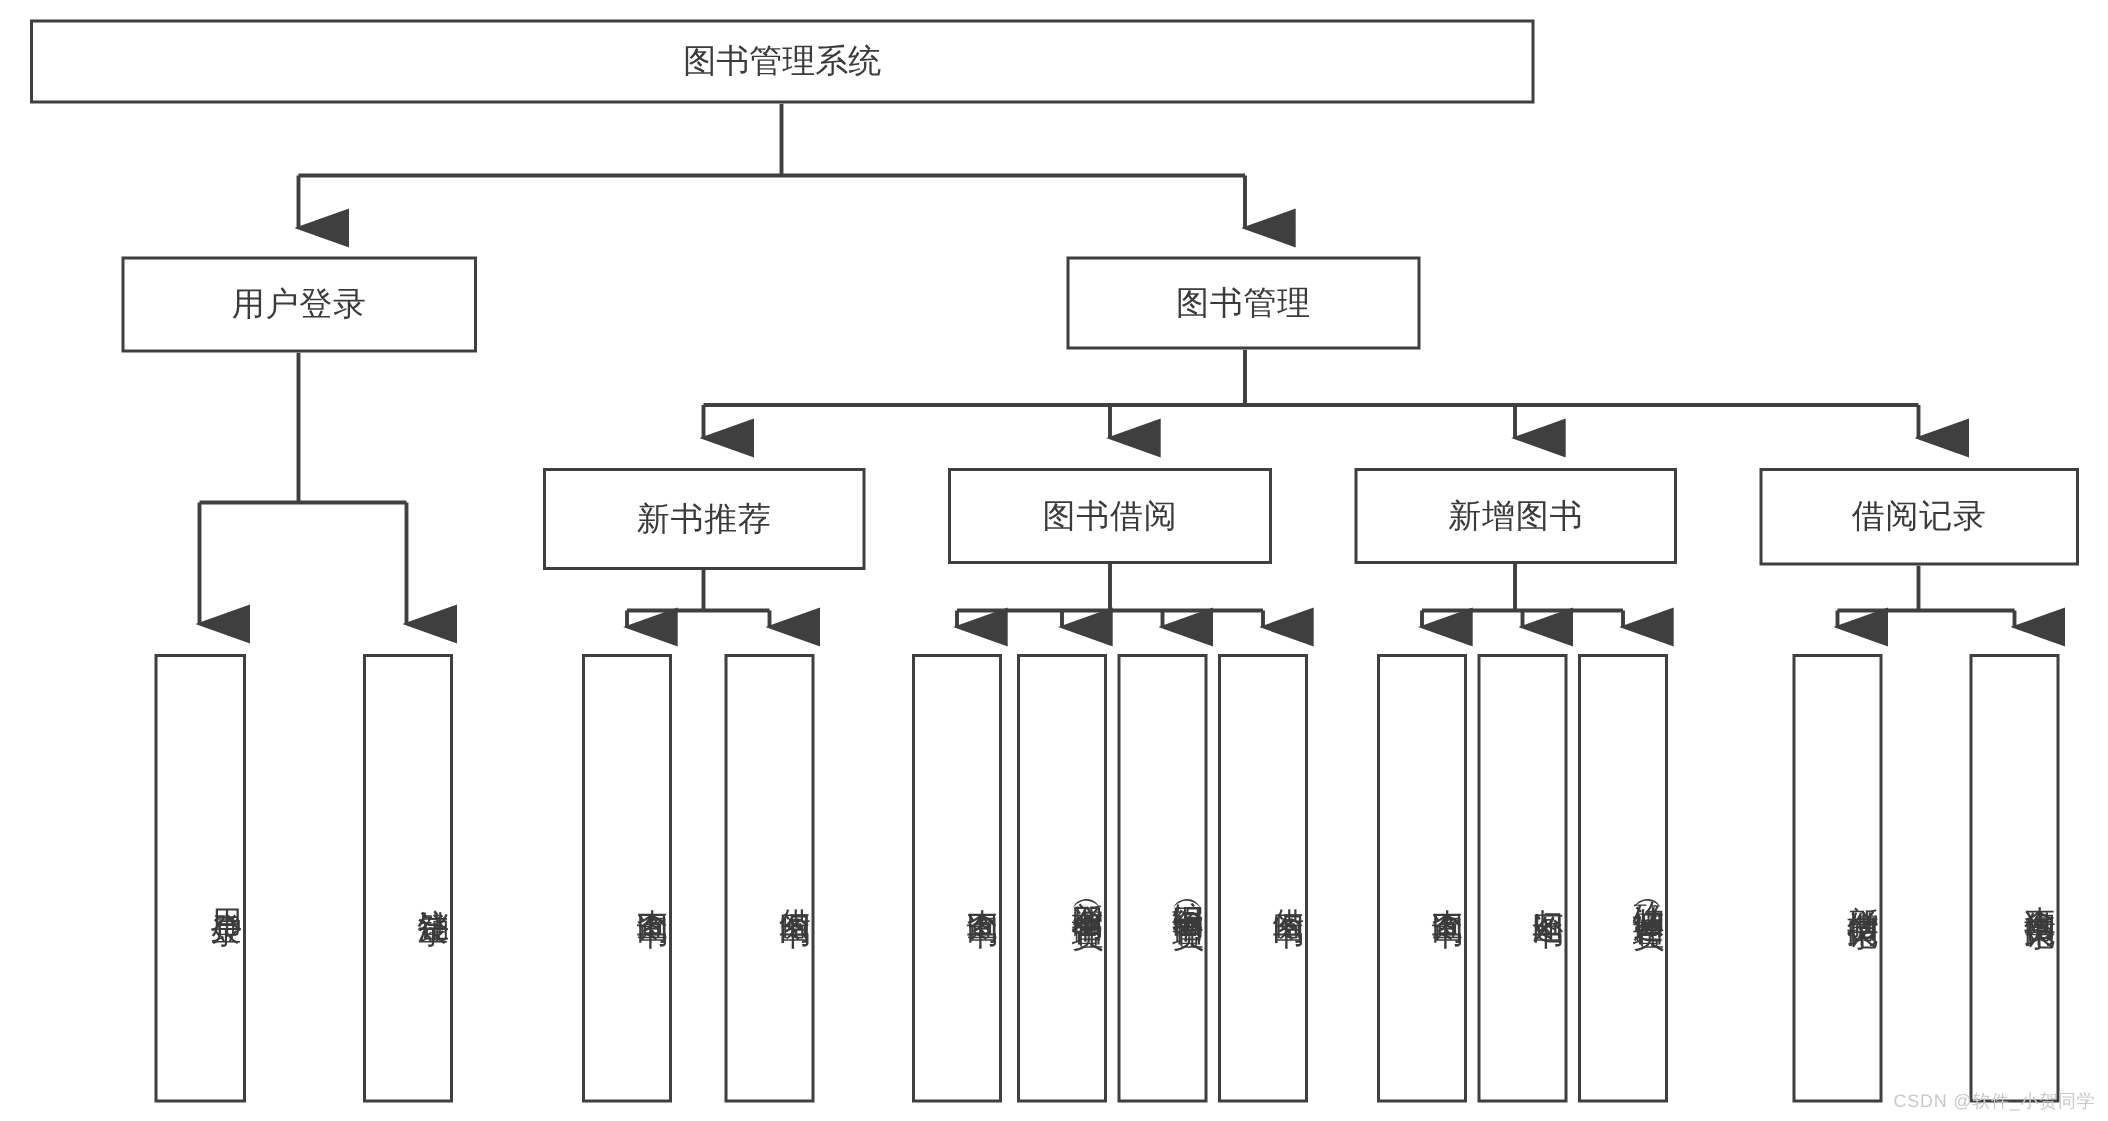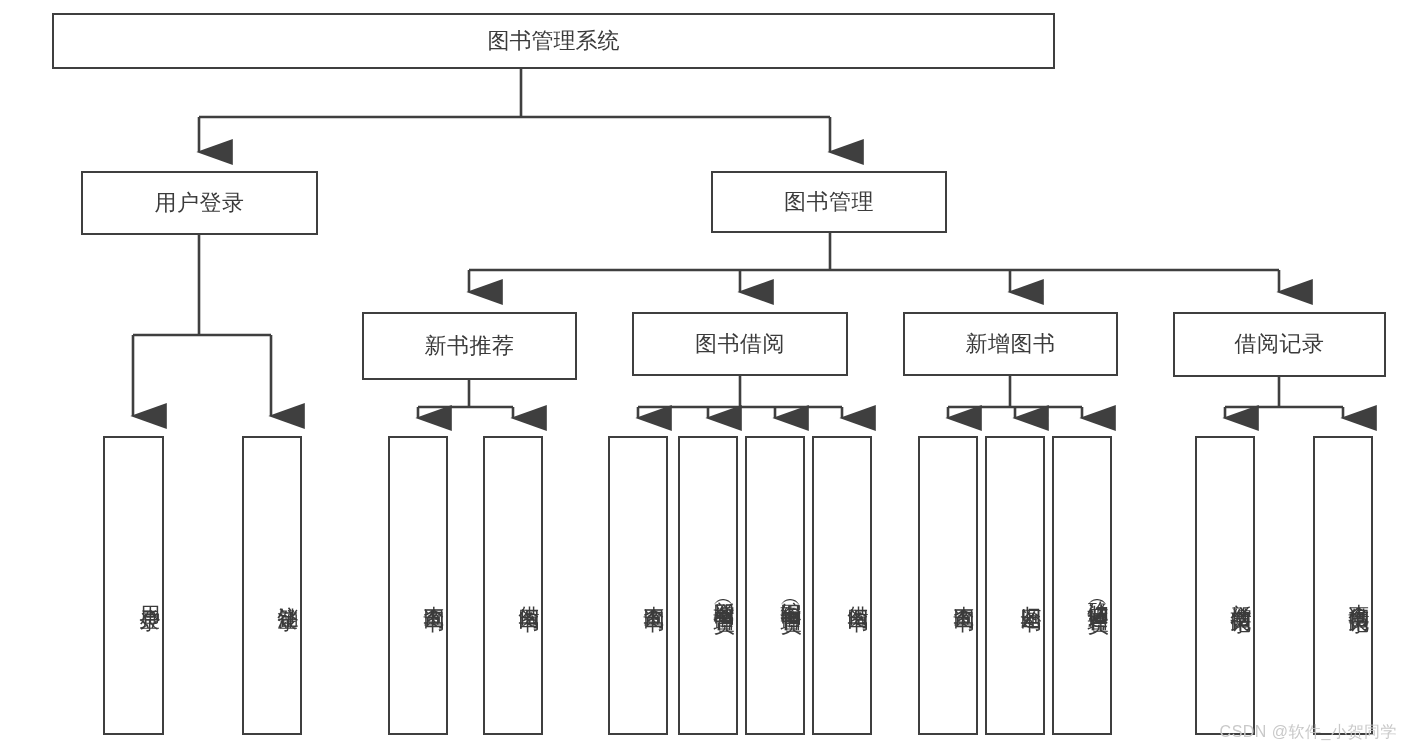--- a/index.html
+++ b/index.html
@@ -39,41 +39,40 @@
     color: #3b3b3b;
     line-height: 1.12;
     text-align: center;
   }
   .node.h {
     font-size: 22px;
     letter-spacing: 0.5px;
   }
   .node.root {
     font-size: 22px;
-    margin-left: 32px;
   }
   .node.v {
     font-size: 21px;
     writing-mode: vertical-rl;
     text-orientation: upright;
     letter-spacing: 2px;
     padding-top: 14px;
     align-items: flex-start;
     justify-content: center;
   }
   .node.v .txt {
     writing-mode: vertical-rl;
     text-orientation: upright;
     white-space: nowrap;
   }
   .watermark {
     position: absolute;
     right: 8px;
     bottom: 4px;
-    font-size: 16px;
+    font-size: 12px;
     color: #c9c9c9;
     white-space: nowrap;
     letter-spacing: 0.5px;
   }
 </style>
 </head>
 <body>
 
 <div id="canvas">
 

